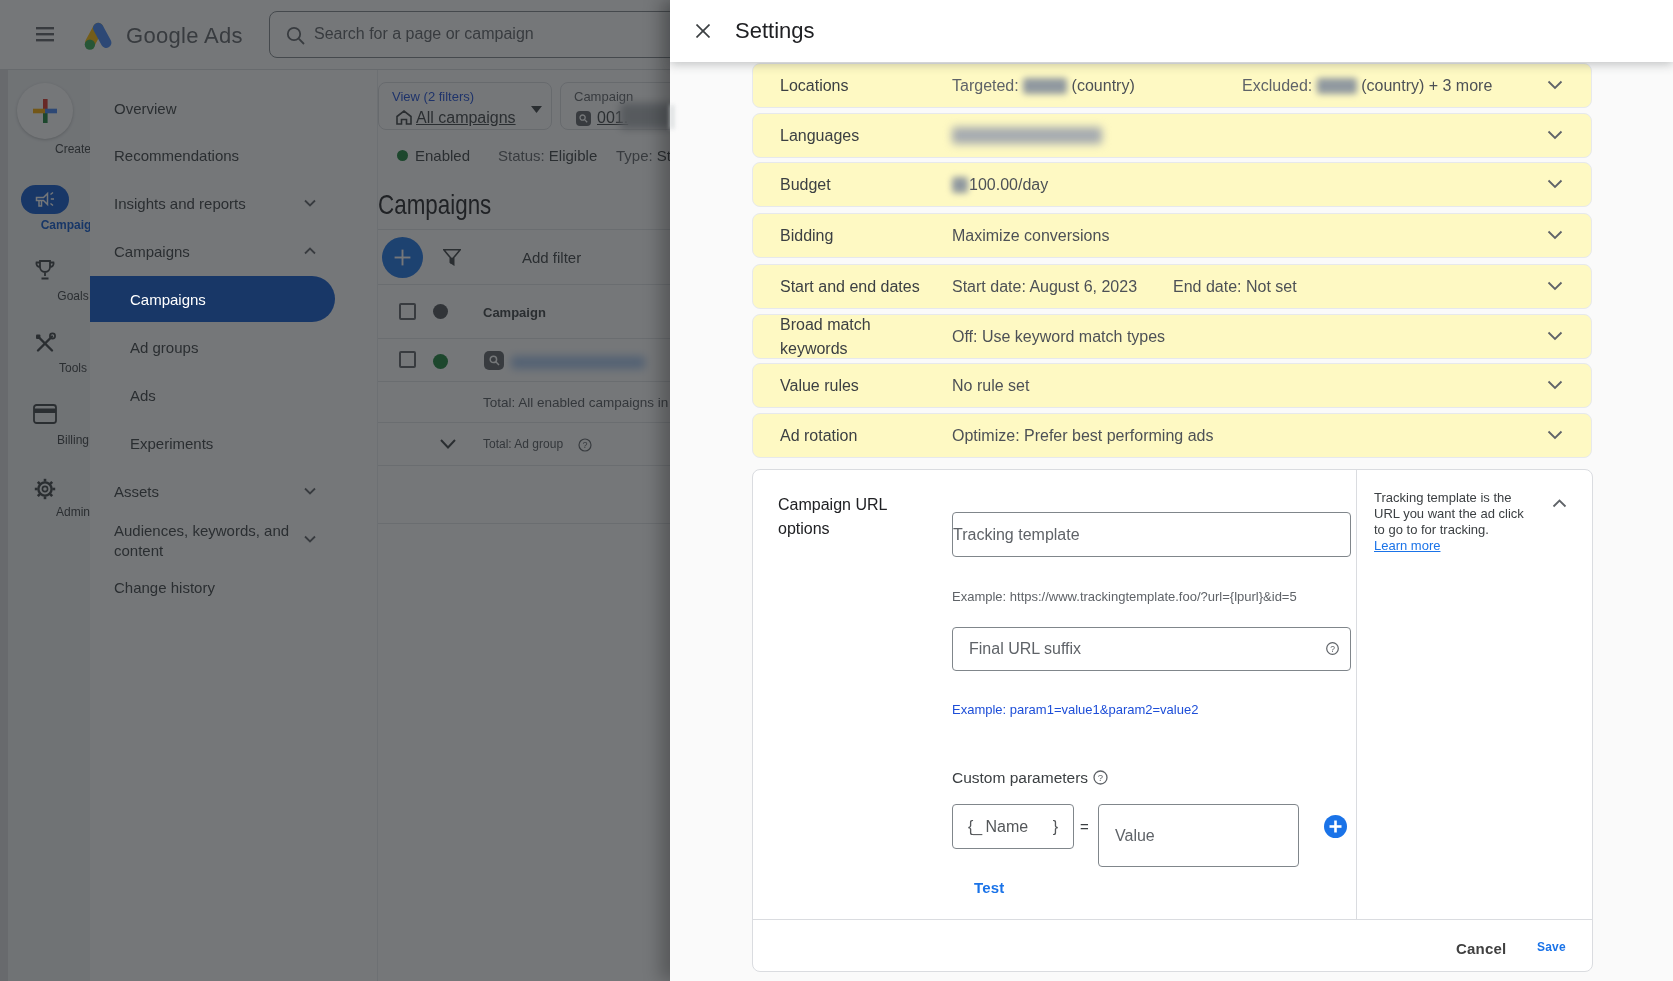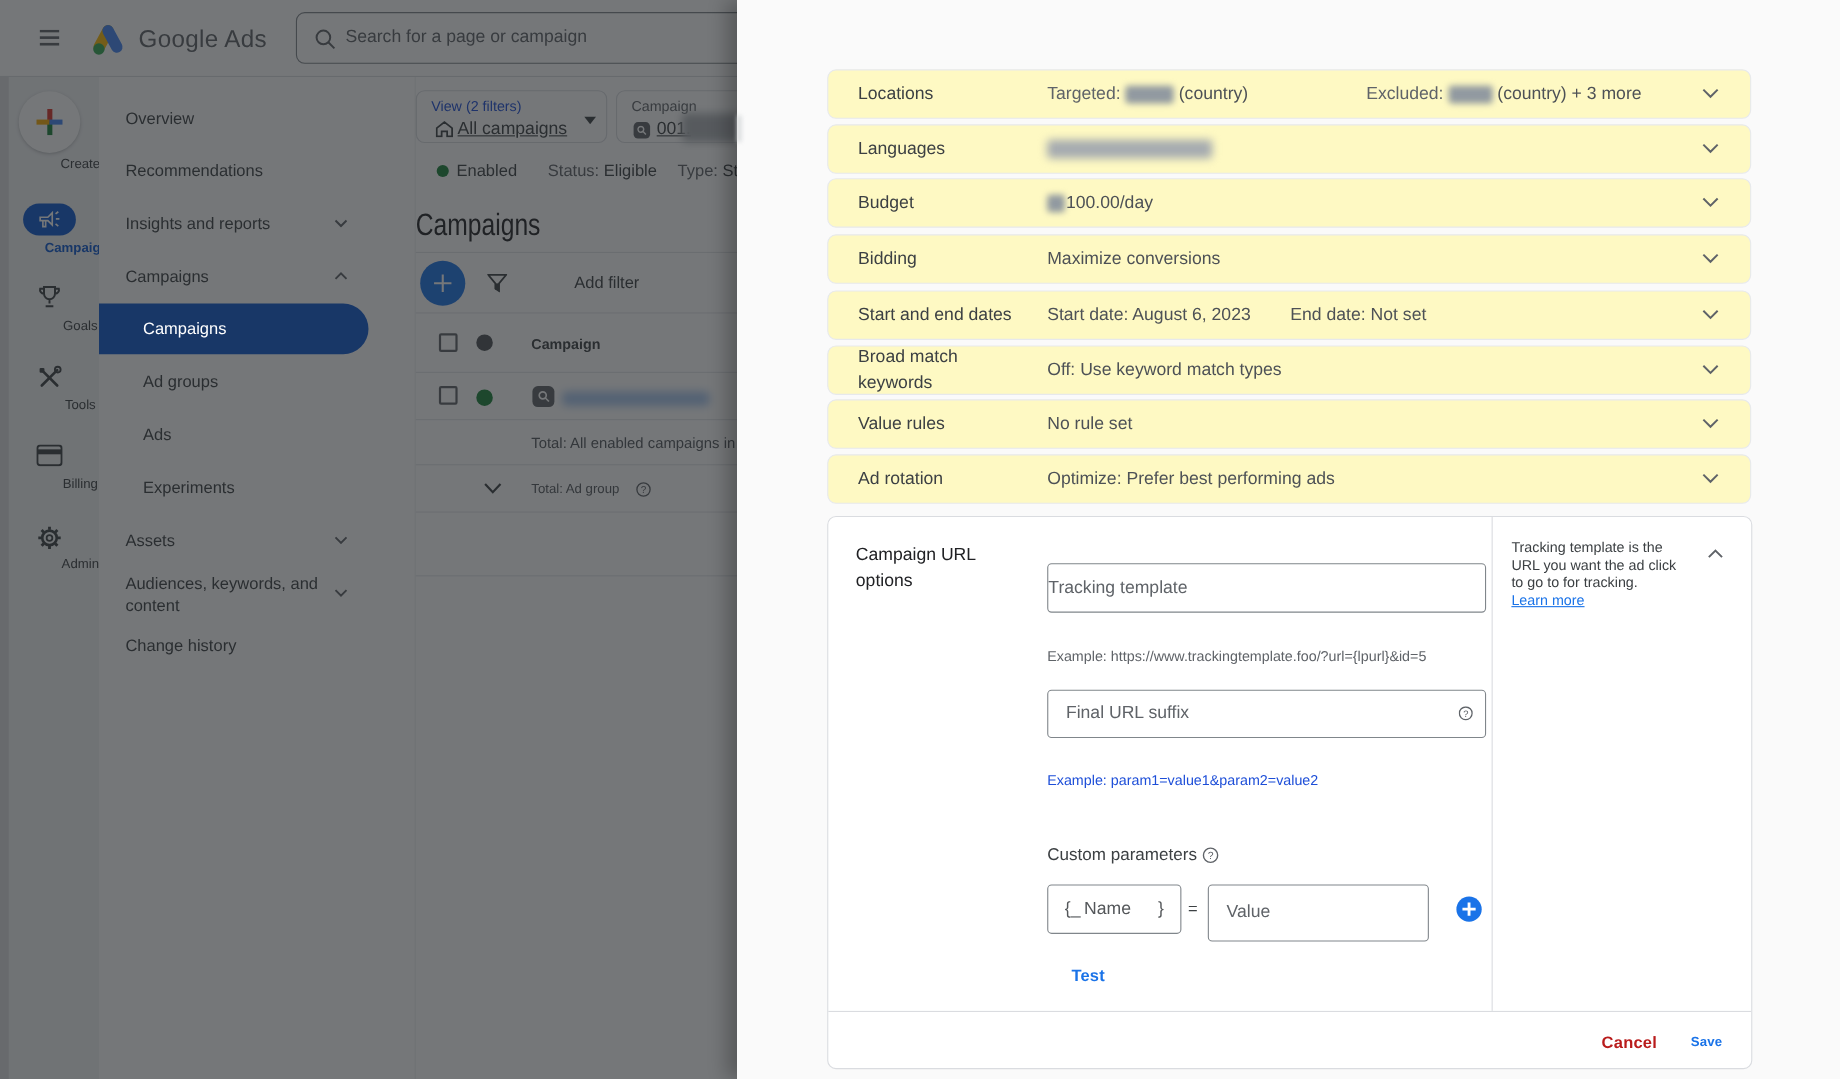--- a/index.html
+++ b/index.html
@@ -222,20 +222,29 @@
       <div class="abs" style="left:105px;top:367px;font-size:12px;color:#53575c;">Total: Ad group</div>
       <svg class="abs" style="left:200px;top:368px" width="14" height="14" viewBox="0 0 14 14">
           <circle cx="7" cy="7" r="6" fill="none" stroke="#5f6368" stroke-width="1.2"></circle>
           <text x="7" y="10" font-size="9" fill="#5f6368" text-anchor="middle" font-family="Liberation Sans">?</text>
         </svg>
     </div>
   </div>
   <div id="scrim"></div>
   <div id="panel">
     <div class="abs" style="left:0;top:105px;width:4px;height:24px;background:rgba(208,211,214,0.8);filter:blur(2px);z-index:6;"></div>
+    <div id="phead">
+      <svg class="abs" style="left:26px;top:24px" width="14" height="14" viewBox="0 0 14 14">
+          <g stroke="#3c4043" stroke-width="1.7">
+            <line x1="0.5" y1="0.5" x2="13.5" y2="13.5"></line>
+            <line x1="13.5" y1="0.5" x2="0.5" y2="13.5"></line>
+          </g>
+        </svg>
+      <div class="abs" style="left:65px;top:18px;font-size:22px;color:#202124;">Settings</div>
+    </div>
     <div class="prow" style="top:63px;">
       <div class="prowlabel">Locations</div>
       <div class="prowval">
           <span class="graytxt">Targeted:&nbsp;</span>
           <span style="display:inline-block;width:44px;height:16px;background:#9199a0;filter:blur(3px);border-radius:3px;"></span>
           <span>&nbsp;(country)</span>
         </div>
       <div class="prowval" style="left:489px;">
           <span class="graytxt">Excluded:&nbsp;</span>
           <span style="display:inline-block;width:40px;height:16px;background:#9199a0;filter:blur(3px);border-radius:3px;"></span>
@@ -314,30 +323,30 @@
       <div class="abs" style="left:199px;top:299px;font-size:15.5px;color:#3c4043;">Custom parameters</div>
       <svg class="abs" style="left:340px;top:300px" width="15" height="15" viewBox="0 0 15 15">
           <circle cx="7.5" cy="7.5" r="6.5" fill="none" stroke="#5f6368" stroke-width="1.3"></circle>
           <text x="7.5" y="11" font-size="9.5" fill="#5f6368" text-anchor="middle" font-family="Liberation Sans">?</text>
         </svg>
       <div class="input" style="left:199px;top:334px;width:122px;height:45px;padding:0 15px;color:#54575a;">
           <span>{_ Name</span>
           <span style="margin-left:auto;">}</span>
         </div>
       <div class="abs" style="left:327px;top:348px;font-size:15px;color:#3c4043;">=</div>
-      <div class="input" style="left:345px;top:334px;width:201px;height:52px;padding-left:16px;text-align:center;">Value</div>
+      <div class="input" style="left:345px;top:334px;width:201px;height:63px;padding-left:16px;text-align:center;">Value</div>
       <div class="abs" style="left:571px;top:345px;width:23px;height:23px;border-radius:50%;background:#1a73e8;"></div>
       <svg class="abs" style="left:576px;top:350px" width="13" height="13" viewBox="0 0 13 13">
           <line x1="6.5" y1="0.5" x2="6.5" y2="12.5" stroke="#fff" stroke-width="2.6"></line>
           <line x1="0.5" y1="6.5" x2="12.5" y2="6.5" stroke="#fff" stroke-width="2.6"></line>
         </svg>
       <div class="abs" style="left:221px;top:409px;font-size:15px;color:#1a73e8;font-weight:bold;letter-spacing:0.2px;">Test</div>
 
       <div class="abs" style="left:621px;top:20px;width:150px;font-size:13px;color:#3c4043;line-height:16px;">Tracking template is the URL you want the ad click to go to for tracking. <span class="bluelink" style="text-decoration:underline;">Learn more</span></div>
       <svg class="abs" style="left:799px;top:29px" width="15" height="9" viewBox="0 0 15 9">
           <path d="M1.5 7.5 L7.5 1.5 L13.5 7.5" stroke="#5f6368" stroke-width="1.8" fill="none"></path>
         </svg>
 
-      <div class="abs" style="left:703px;top:470px;font-size:15px;color:#b91c1c;font-weight:bold;letter-spacing:0.2px;">Cancel</div>
+      <div class="abs" style="left:703px;top:470px;font-size:15px;color:#404040;font-weight:bold;letter-spacing:0.2px;">Cancel</div>
       <div class="abs" style="left:784px;top:470px;font-size:12px;color:#1a73e8;font-weight:bold;letter-spacing:0.2px;">Save</div>
     </div>
   </div>
 </div>
 
 </body></html>

